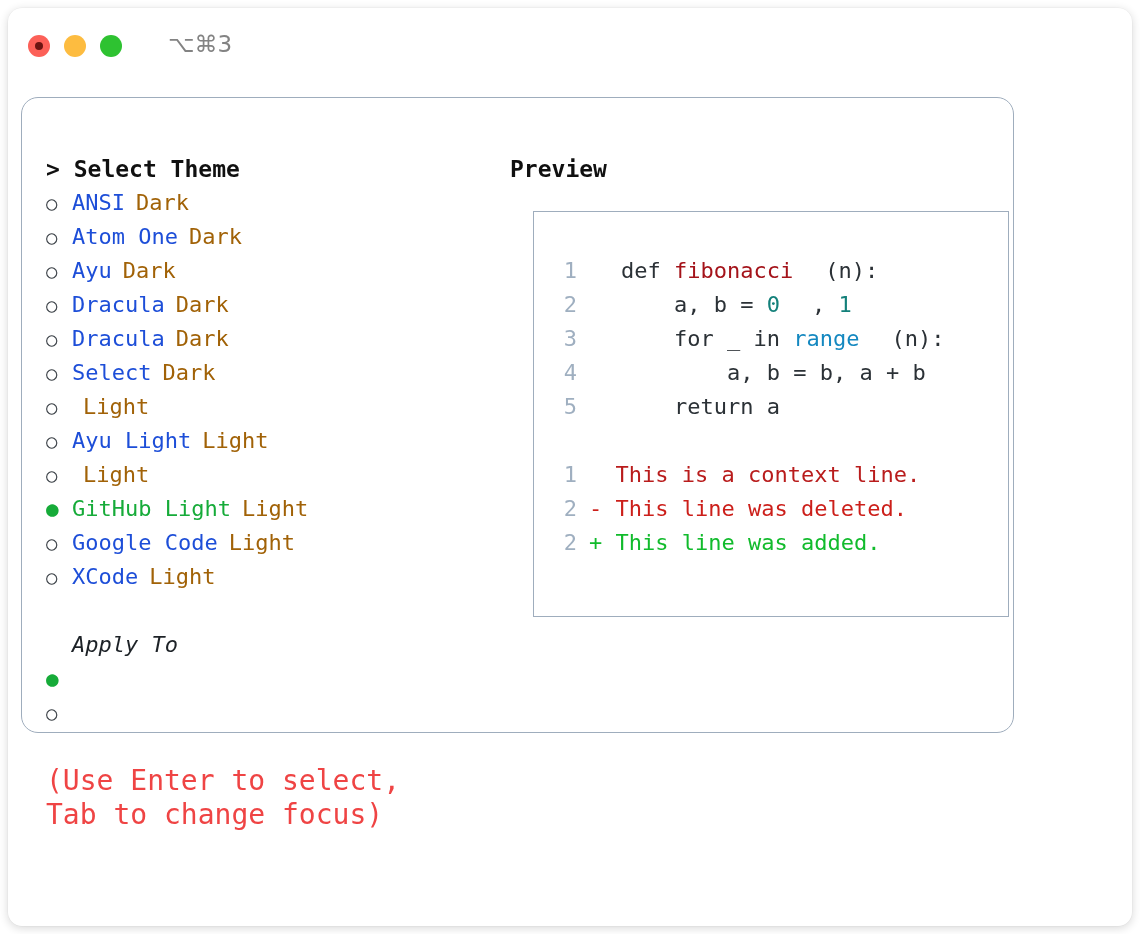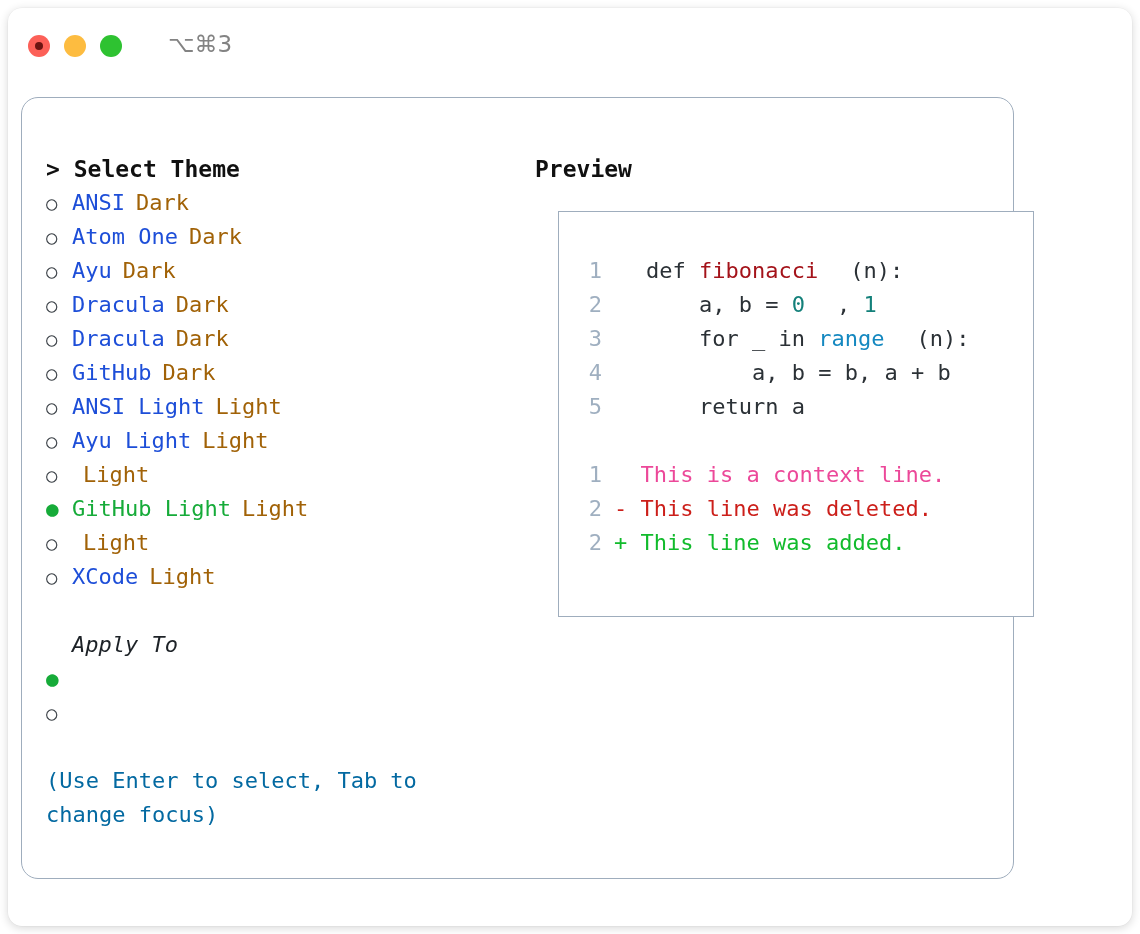--- a/index.html
+++ b/index.html
@@ -69,21 +69,21 @@
     font-family: "DejaVu Sans", "Liberation Sans", sans-serif;
     white-space: pre;
   }
 
   
   .panel {
     position: absolute;
     left: 13px;
     top: 89px;
     width: 993px;
-    height: 782px;
+    height: 636px;
     border: 1.5px solid #9fadbd;
     border-radius: 17px;
     box-sizing: border-box;
   }
 
   .columns {
     position: absolute;
     left: 0; top: 0;
     width: 100%;
     height: 100%;
@@ -91,21 +91,21 @@
 
   
   .col-left {
     position: absolute;
     left: 24px;
     top: 54px;
     width: 440px;
   }
   .col-right {
     position: absolute;
-    left: 513px;
+    left: 488px;
     top: 54px;
     width: 490px;
   }
 
   .heading {
     font-size: 23px;
     font-weight: bold;
     color: #101010;
     line-height: 34px;
     white-space: pre;
@@ -144,23 +144,23 @@
     line-height: 34px;
     font-size: 22px;
     white-space: pre;
     color: #1d2227;
     font-style: italic;
   }
   .section-head .bullet { color: transparent; }
 
   .hint {
     margin-top: 34px;
-    font-size: 22px;
-    line-height: 34px;
-    color: #0369a1;
+    font-size: 28px;
+    line-height: 34px;
+    color: #ef4444;
     width: 400px;
   }
 
   
   .preview-box {
     position: absolute;
     left: 23px;
     top: 59px;
     width: 476px;
     height: 406px;
@@ -182,21 +182,21 @@
     width: 26px;
     flex: 0 0 26px;
     text-align: right;
     color: #9fafc0;
     margin-right: 12px;
   }
   .ctext { color: #2b3136; margin-left: 32px; }
   .tok-fn    { color: #a4131a; }
   .tok-num   { color: #13807a; }
   .tok-call  { color: #1488c0; }
-  .tok-ctx   { color: #ec4899; }
+  .tok-ctx   { color: #b91c1c; }
   .tok-del   { color: #cc1f1a; }
   .tok-add   { color: #11bb2c; }
   .gap { height: 34px; }
 </style>
 </head>
 <body>
 
 <div class="window">
 
   <div class="titlebar">
@@ -214,26 +214,26 @@
       <div class="col-left">
 
         <div class="heading">&gt; Select Theme</div>
 
         <div class="list" id="theme-list">
             <div class="row"><span class="bullet">○</span><span class="row-label">ANSI</span><span class="row-tag">Dark</span></div>
             <div class="row"><span class="bullet">○</span><span class="row-label">Atom One</span><span class="row-tag">Dark</span></div>
             <div class="row"><span class="bullet">○</span><span class="row-label">Ayu</span><span class="row-tag">Dark</span></div>
             <div class="row"><span class="bullet">○</span><span class="row-label">Dracula</span><span class="row-tag">Dark</span></div>
             <div class="row"><span class="bullet">○</span><span class="row-label">Dracula</span><span class="row-tag">Dark</span></div>
-            <div class="row"><span class="bullet">○</span><span class="row-label">GitHub</span><span class="row-tag">Dark</span></div>
-            <div class="row"><span class="bullet">○</span><span class="row-label">ANSI Light</span><span class="row-tag">Light</span></div>
+            <div class="row"><span class="bullet">○</span><span class="row-label">Select</span><span class="row-tag">Dark</span></div>
+            <div class="row"><span class="bullet">○</span><span class="row-tag">Light</span></div>
             <div class="row"><span class="bullet">○</span><span class="row-label">Ayu Light</span><span class="row-tag">Light</span></div>
             <div class="row"><span class="bullet">○</span><span class="row-tag">Light</span></div>
             <div class="row"><span class="bullet sel">●</span><span class="row-label sel">GitHub Light</span><span class="row-tag">Light</span></div>
-            <div class="row"><span class="bullet">○</span><span class="row-tag">Light</span></div>
+            <div class="row"><span class="bullet">○</span><span class="row-label">Google Code</span><span class="row-tag">Light</span></div>
             <div class="row"><span class="bullet">○</span><span class="row-label">XCode</span><span class="row-tag">Light</span></div>
           </div>
 
         <div class="spacer"></div>
 
         <div class="section-head">
           <span class="bullet">○</span>
           <span>Apply To</span>
         </div>
 

